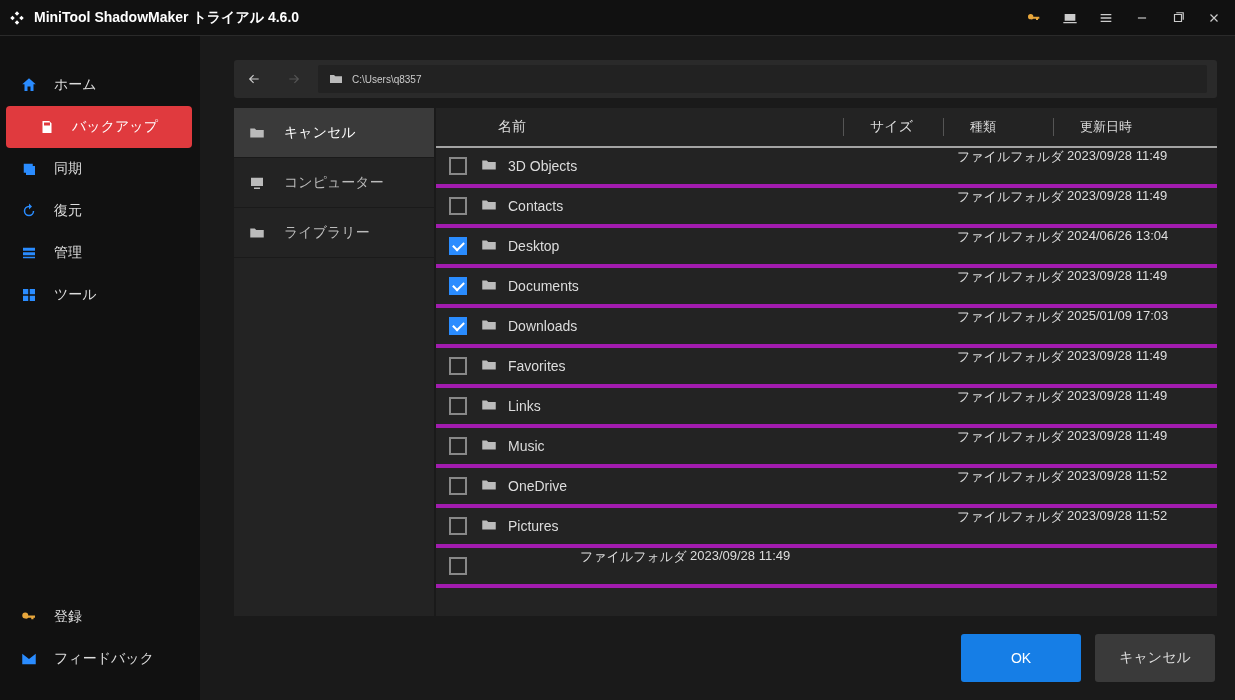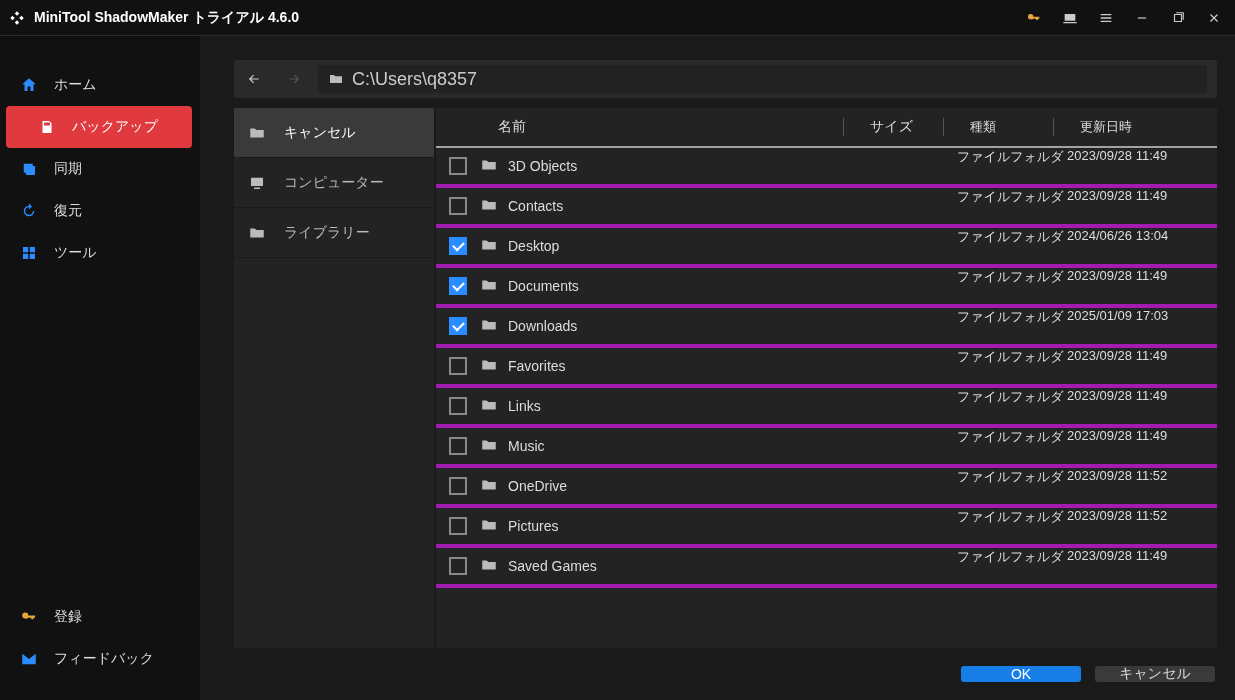--- a/index.html
+++ b/index.html
@@ -99,21 +99,21 @@
   .pathbar .pathfield {
     flex: 1;
     height: 28px;
     background: #222;
     margin: 0 10px 0 4px;
     border-radius: 2px;
     display: flex;
     align-items: center;
     padding: 0 10px;
     color: #ccc;
-    font-size: 18px;
+    font-size: 10px;
   }
   .pathfield .icon { margin-right: 8px; display:flex; }
 
   
   .browser {
     flex: 1;
     display: flex;
     margin-top: 10px;
     min-height: 0;
   }
@@ -196,21 +196,21 @@
   .col-type, .col-date { font-size: 13px; }
 
   
   .footer {
     display: flex;
     justify-content: flex-end;
     gap: 14px;
     padding: 18px 2px 4px 0;
   }
   .btn {
-    width: 120px; height: 16px;
+    width: 120px; height: 48px;
     display: flex; align-items: center; justify-content: center;
     border-radius: 3px;
     cursor: pointer;
     font-size: 14px;
   }
   .btn.primary { background: #167ee6; color: #fff; }
   .btn.secondary { background: #3a3a3a; color: #ddd; }
 </style>
 </head>
 <body>
@@ -282,20 +282,28 @@
         </span>
       <span>同期</span>
     </div>
     <div class="nav-item nav-blue">
       <span class="icon">
           <svg viewBox="0 0 24 24">
             <path d="M12 5a7 7 0 107 7h-2a5 5 0 11-5-5v3l4-4-4-4z"></path>
           </svg>
         </span>
       <span>復元</span>
+    </div>
+    <div class="nav-item nav-blue">
+      <span class="icon">
+          <svg viewBox="0 0 24 24">
+            <path d="M4 5h16v4H4zm0 6h16v4H4zm0 6h16v2H4z"></path>
+          </svg>
+        </span>
+      <span>管理</span>
     </div>
     <div class="nav-item nav-blue">
       <span class="icon">
           <svg viewBox="0 0 24 24">
             <path d="M4 4h7v7H4zm9 0h7v7h-7zM4 13h7v7H4zm9 0h7v7h-7z"></path>
           </svg>
         </span>
       <span>ツール</span>
     </div>
 
@@ -517,26 +525,20 @@
                 <span class="fname">Pictures</span>
               </div>
               <div class="col-size"></div>
               <div class="col-type">ファイルフォルダ</div>
               <div class="col-date">2023/09/28 11:52</div>
             </div>
             <div class="row">
               <div class="col-check">
                 <div class="checkbox"></div>
               </div>
-              <div class="col-name">
-                <span><svg width="18" height="18" viewBox="0 0 24 24">
-                    <path fill="#bbb" d="M3 6h6l2 2h10v10H3z"></path>
-                  </svg></span>
-                <span class="fname">Saved Games</span>
-              </div>
               <div class="col-size"></div>
               <div class="col-type">ファイルフォルダ</div>
               <div class="col-date">2023/09/28 11:49</div>
             </div>
           </div>
       </div>
     </div>
 
     <div class="footer">
       <div class="btn primary">OK</div>

